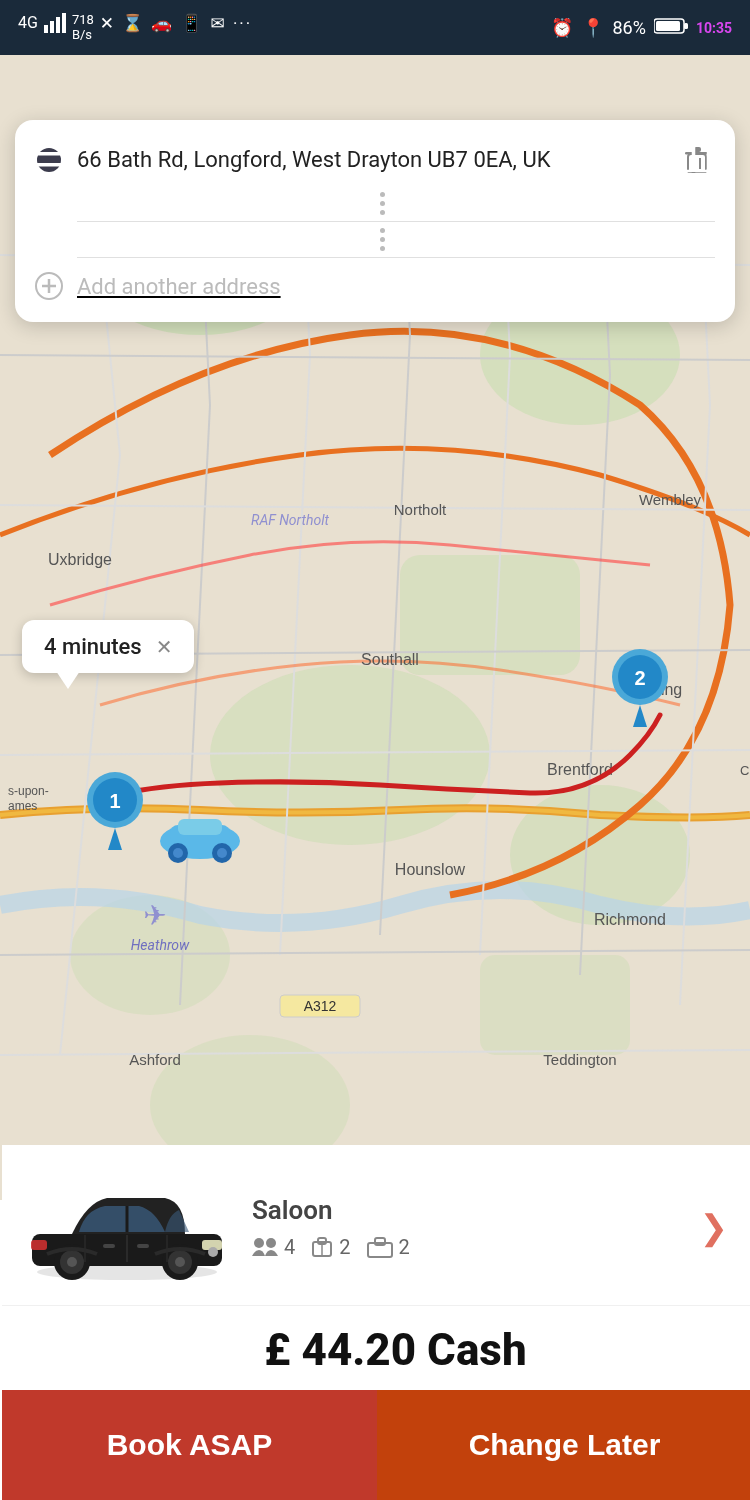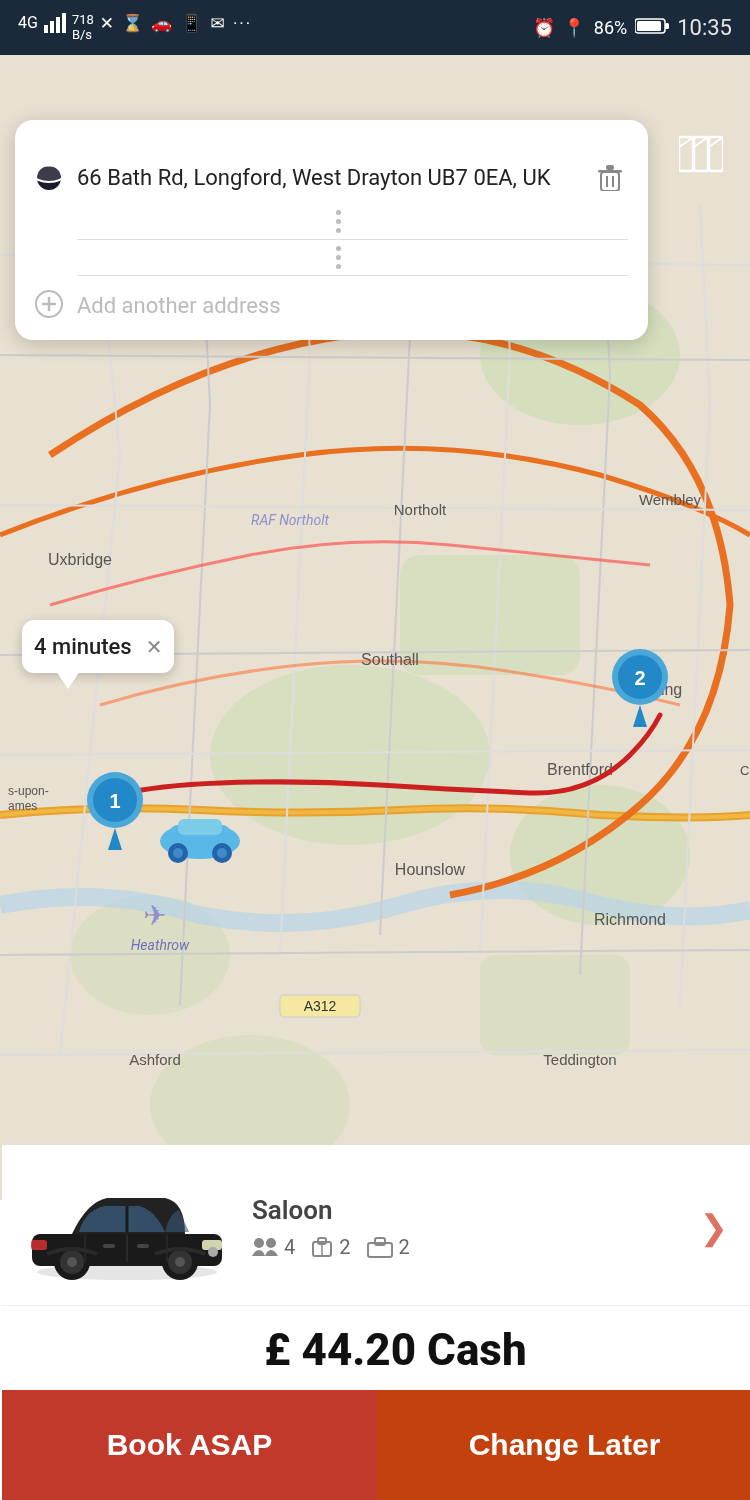--- a/index.html
+++ b/index.html
@@ -26,23 +26,23 @@
       font-size: 18px;
     }
     #status-bar .right-icons {
       display: flex;
       align-items: center;
       gap: 8px;
       color: #fff;
       font-size: 18px;
     }
     #status-bar .time {
-      color: #e5e5e5;
-      font-size: 22px;
-      font-weight: normal;
+      color: #d946ef;
+      font-size: 14px;
+      font-weight: bold;
     }
 
     
     #map-container {
       position: absolute;
       top: 55px;
       left: 0;
       width: 750px;
       height: 1145px;
       overflow: hidden;
@@ -84,24 +84,24 @@
       justify-content: center;
       z-index: 50;
       cursor: pointer;
     }
 
     
     #address-card {
       position: absolute;
       top: 65px;
       left: 15px;
-      width: 633px;
+      width: 720px;
       background: #fff;
       border-radius: 18px;
-      padding: 30px 20px 18px 20px;
+      padding: 12px 20px 18px 20px;
       z-index: 40;
       box-shadow: 0 4px 20px rgba(0,0,0,0.18);
     }
 
     .address-row {
       display: flex;
       align-items: center;
       padding: 10px 0;
       position: relative;
     }
@@ -140,42 +140,43 @@
       border-radius: 50%;
       display: block;
     }
     .address-divider {
       height: 1px;
       background: #e0e0e0;
       margin: 2px 0 2px 42px;
     }
     .add-address-row {
       display: flex;
-      align-items: flex-end;
+      align-items: center;
       padding: 12px 0 4px 0;
+      text-decoration: underline;
     }
     .add-icon {
       width: 28px;
       height: 28px;
       margin-right: 14px;
       flex-shrink: 0;
     }
     .add-address-text {
       font-size: 22px;
       color: #bbb;
     }
 
     
     #time-bubble {
       position: absolute;
       top: 565px;
       left: 22px;
       background: #fff;
       border-radius: 12px;
-      padding: 14px 12px;
+      padding: 14px 22px;
       box-shadow: 0 3px 12px rgba(0,0,0,0.2);
       z-index: 30;
       display: flex;
       align-items: center;
       gap: 14px;
     }
     #time-bubble .bubble-text {
       font-size: 22px;
       color: #222;
       font-weight: 500;

